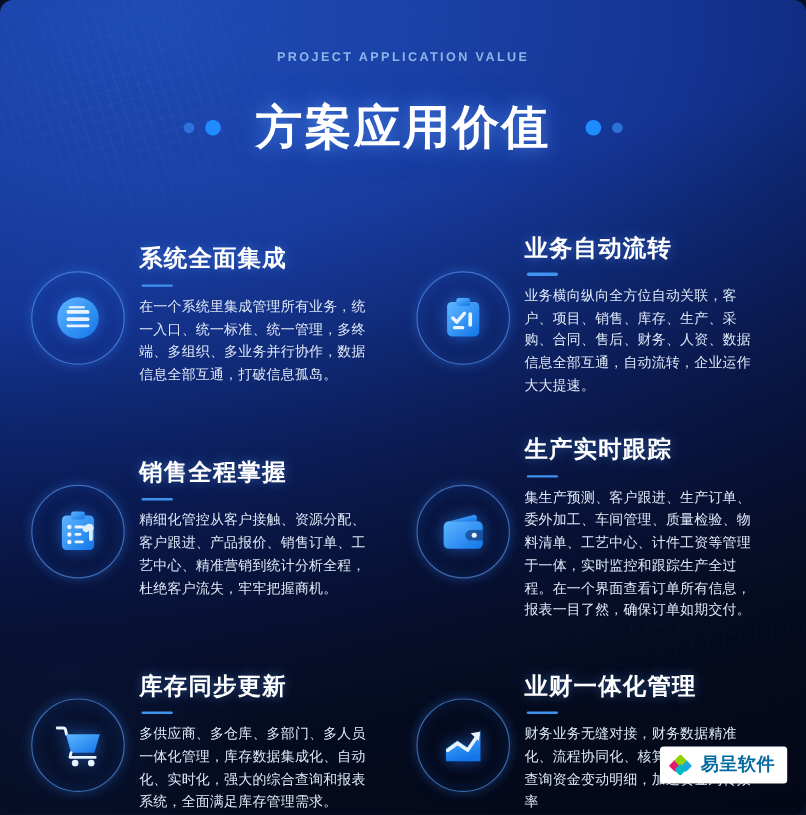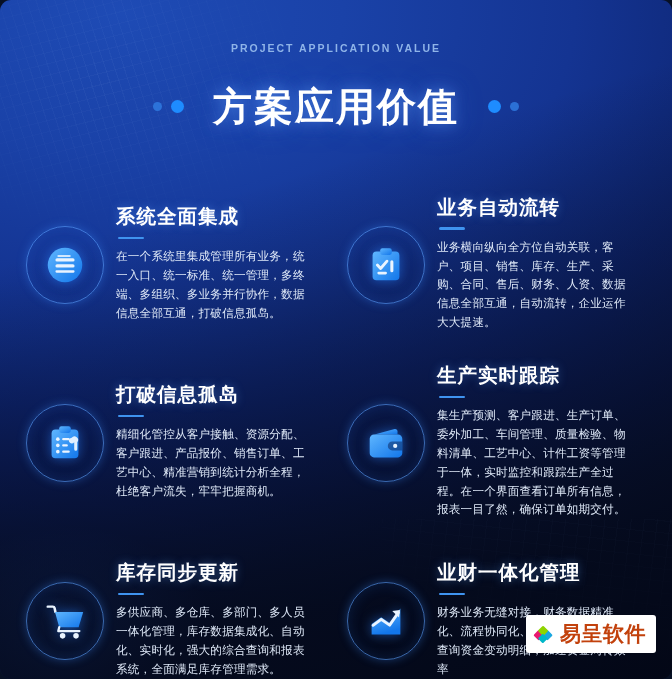--- a/index.html
+++ b/index.html
@@ -186,23 +186,23 @@
     z-index: 6;
     background: #ffffff;
     border-radius: 3px;
     padding: 5px 10px 5px 7px;
     display: flex;
     align-items: center;
     gap: 6px;
   }
   .logo-mark { width: 21px; height: 21px; display: block; }
   .logo-text {
-    font-size: 21px;
+    font-size: 15px;
     font-weight: 700;
-    color: #c2410c;
+    color: #0369a1;
     letter-spacing: .5px;
     white-space: nowrap;
   }
 </style>
 </head>
 <body>
 
 <div id="poster">
 
   <div class="bg-layer">
@@ -300,21 +300,21 @@
             <circle cx="16.5" cy="26.5" r="1.9" fill="#eaf4ff"></circle>
             <circle cx="16.5" cy="33" r="1.9" fill="#eaf4ff"></circle>
             <rect x="21" y="18.8" width="8" height="2.4" rx="1.2" fill="#eaf4ff"></rect>
             <rect x="21" y="25.3" width="6" height="2.4" rx="1.2" fill="#eaf4ff"></rect>
             <rect x="21" y="31.8" width="8" height="2.4" rx="1.2" fill="#eaf4ff"></rect>
             <path d="M31 18.5 a3 3 0 1 0 2.6 4.6 l0 7.4 a1.6 1.6 0 0 0 3.2 0 l0-7.4 a3 3 0 1 0-5.8-4.6 z" fill="#eaf4ff" opacity=".95"></path>
           </svg>
         </div>
       </div>
       <div class="card-body">
-        <div class="card-title">打破信息孤岛</div>
+        <div class="card-title">销售全程掌握</div>
         <div class="rule"></div>
         <div class="card-desc">精细化管控从客户接触、资源分配、客户跟进、产品报价、销售订单、工艺中心、精准营销到统计分析全程，杜绝客户流失，牢牢把握商机。</div>
       </div>
     </div>
 
     <div class="card">
       <div class="icon-wrap">
         <div class="ring"></div>
         <div class="icon-inner">
           <svg viewBox="0 0 48 48">

